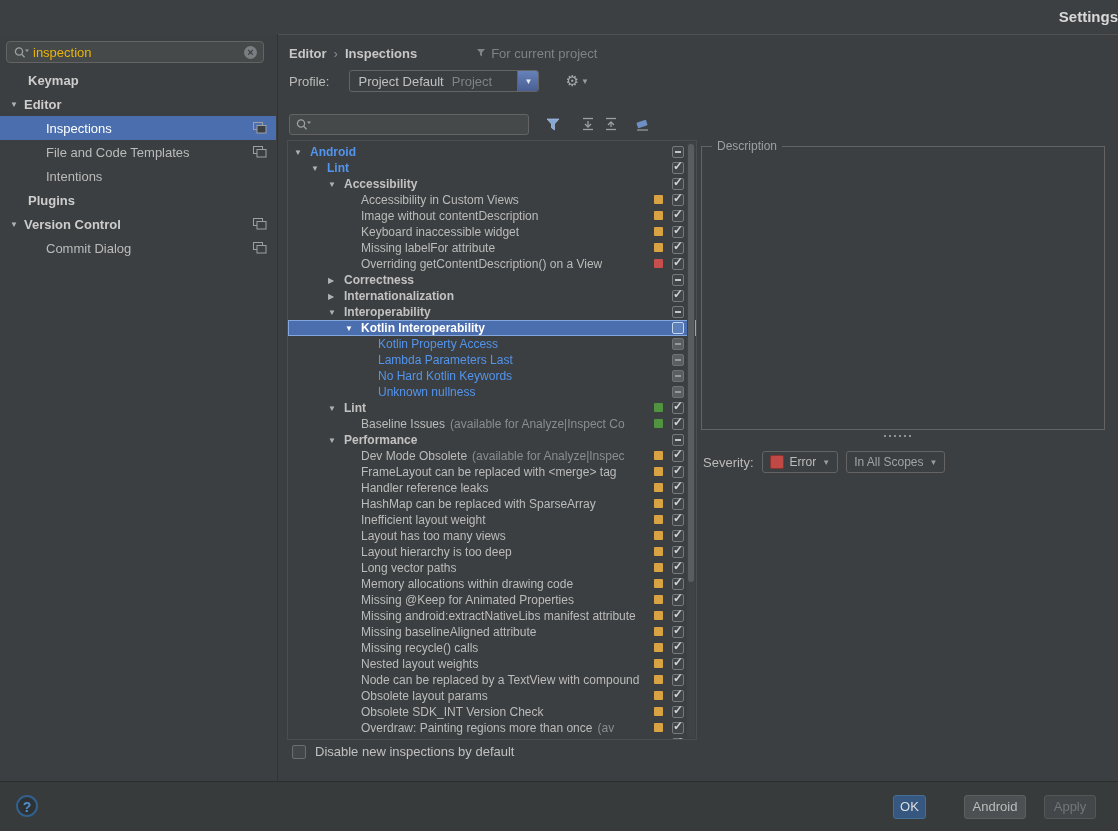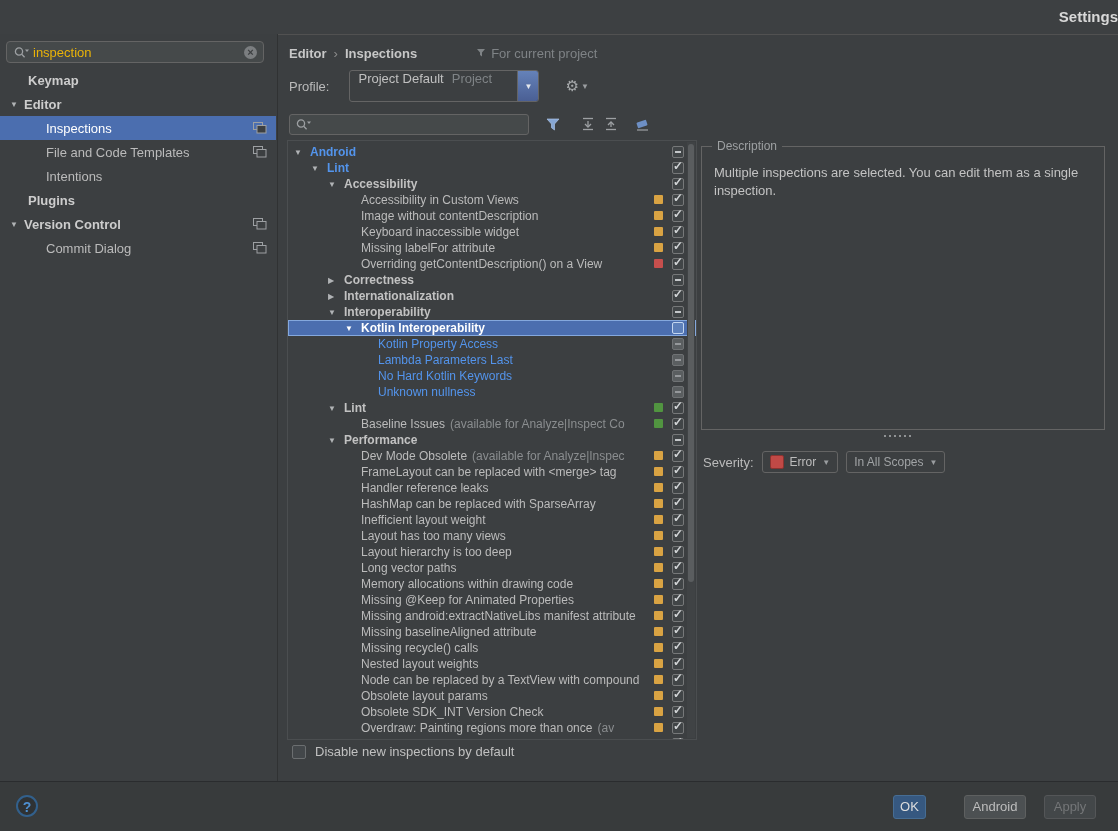--- a/index.html
+++ b/index.html
@@ -25,22 +25,22 @@
   .slbl.b{font-weight:bold;color:#cdcdcd;}
   .srow.sel .slbl{color:#fff;}
   .proj{position:absolute;right:9px;top:6px;width:14px;height:12px;}
   
   .breadcrumb{position:absolute;left:289px;top:44px;height:18px;display:flex;align-items:center;
     gap:7px;font-size:13px;}
   .bc-part{font-weight:bold;color:#c7c7c7;}
   .bc-sep{color:#8a8a8a;}
   .bc-ctx{display:flex;align-items:center;gap:5px;color:#7f8386;margin-left:52px;}
   .profile-row{position:absolute;left:289px;top:70px;display:flex;align-items:center;gap:20px;font-size:13px;}
-  .combo{display:flex;background:#3c3f41;border:1px solid #646464;border-radius:3px;
-    height:32px;width:190px;position:relative;box-sizing:border-box;}
+  .combo{display:flex;align-items:center;background:#3c3f41;border:1px solid #646464;border-radius:3px;
+    height:22px;width:190px;position:relative;box-sizing:border-box;}
   .combo .val{padding-left:8px;color:#c0c0c0;white-space:nowrap;}
   .combo .suffix{color:#7f8386;margin-left:8px;}
   .combo .arrowbtn{position:absolute;right:0;top:0;width:20px;height:100%;
     background:linear-gradient(#6582b9,#4a5f94);border-left:1px solid #646464;display:flex;
     align-items:center;justify-content:center;color:#e4e8ee;font-size:8px;border-radius:0 2px 2px 0;}
   .gear{display:flex;align-items:center;gap:2px;color:#a6a9ab;margin-left:6px;}
   .gear .g{font-size:15px;}
   .gear .v{font-size:8px;color:#9a9da0;}
   
   .tree-toolbar{position:absolute;left:289px;top:113px;display:flex;align-items:center;height:22px;}
@@ -462,21 +462,20 @@
         <span class="cb checked"></span>
       </div>
     </div>
   <div class="vtrack">
     <div class="vthumb"></div>
   </div>
 </div>
 
 <div class="desc">
   <span class="desc-title">Description</span>
-  <div class="desc-text">Multiple inspections are selected. You can edit them as a single inspection.</div>
 </div>
 
 <div class="splitter"></div>
 
 <div class="severity-row">
   <span>Severity:</span>
   <div class="sev-combo">
     <span class="swatch"></span>
     <span>Error</span>
     <span class="caret">▼</span>

